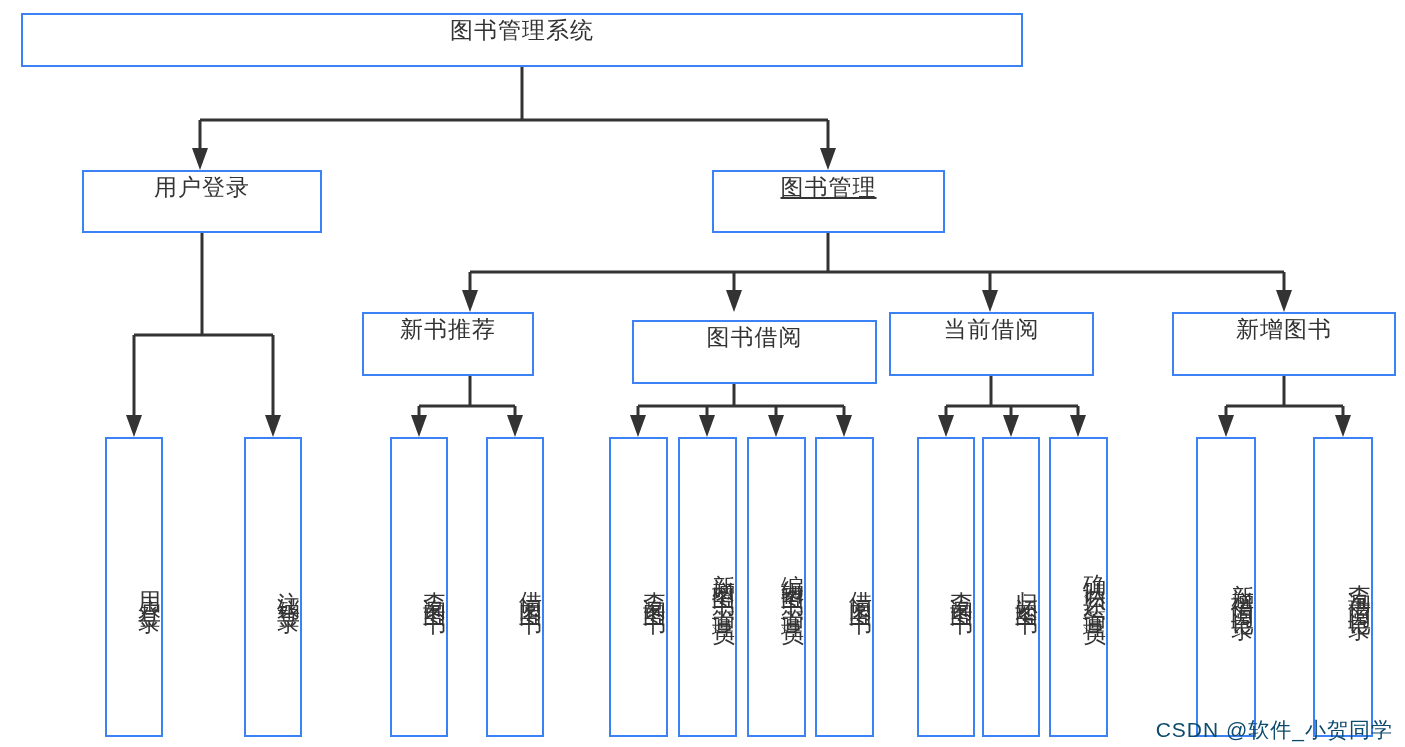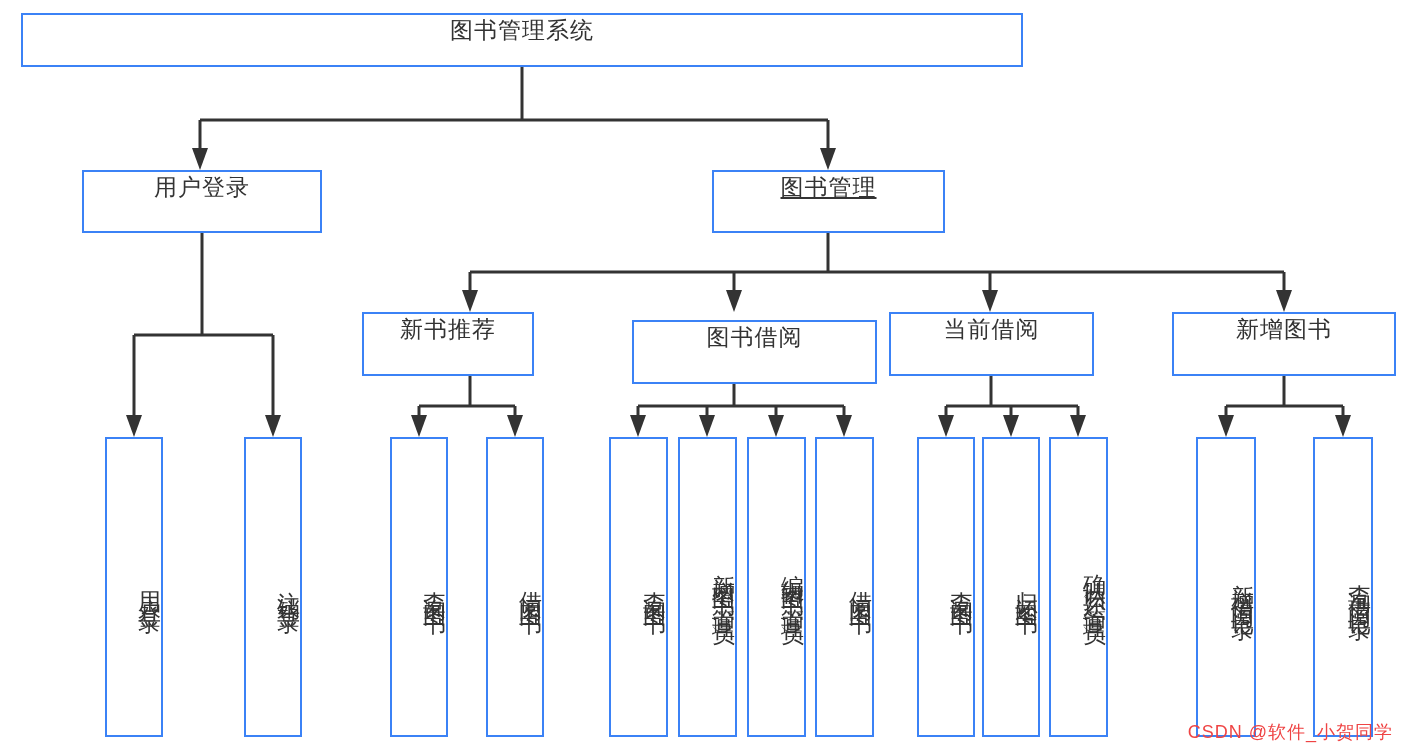--- a/index.html
+++ b/index.html
@@ -32,23 +32,23 @@
     writing-mode: vertical-rl;
     text-orientation: mixed;
     letter-spacing: 7px;
     line-height: 1;
     white-space: normal;
   }
   .watermark {
     position: absolute;
     right: 12px;
     bottom: 3px;
-    font-size: 18px;
+    font-size: 21px;
     letter-spacing: 1px;
-    color: #ef4444;
+    color: #0c4a6e;
   }
 </style>
 </head>
 <body>
 
 <div class="stage">
 
   <svg class="connectors" viewBox="0 0 1405 747" xmlns="http://www.w3.org/2000/svg" fill="none" stroke="#333333" stroke-width="3">
 
     <path d="M522 67 V120"></path>

